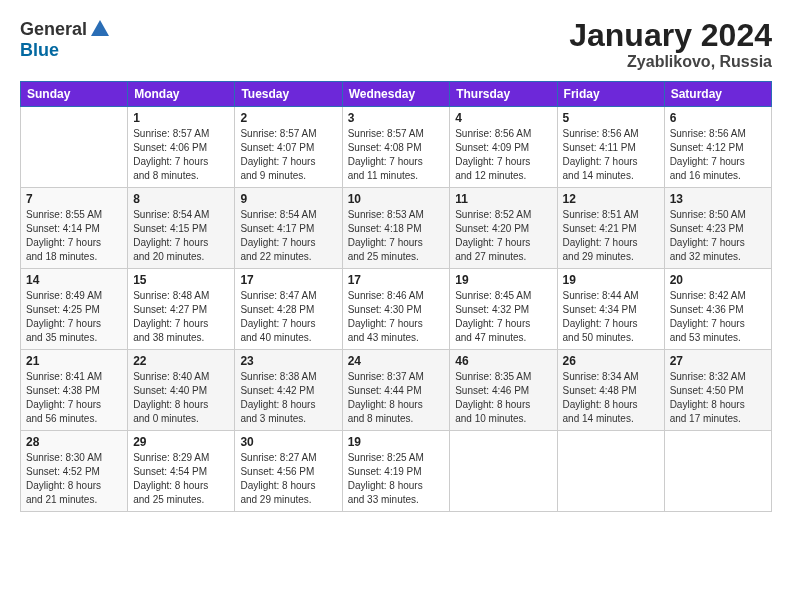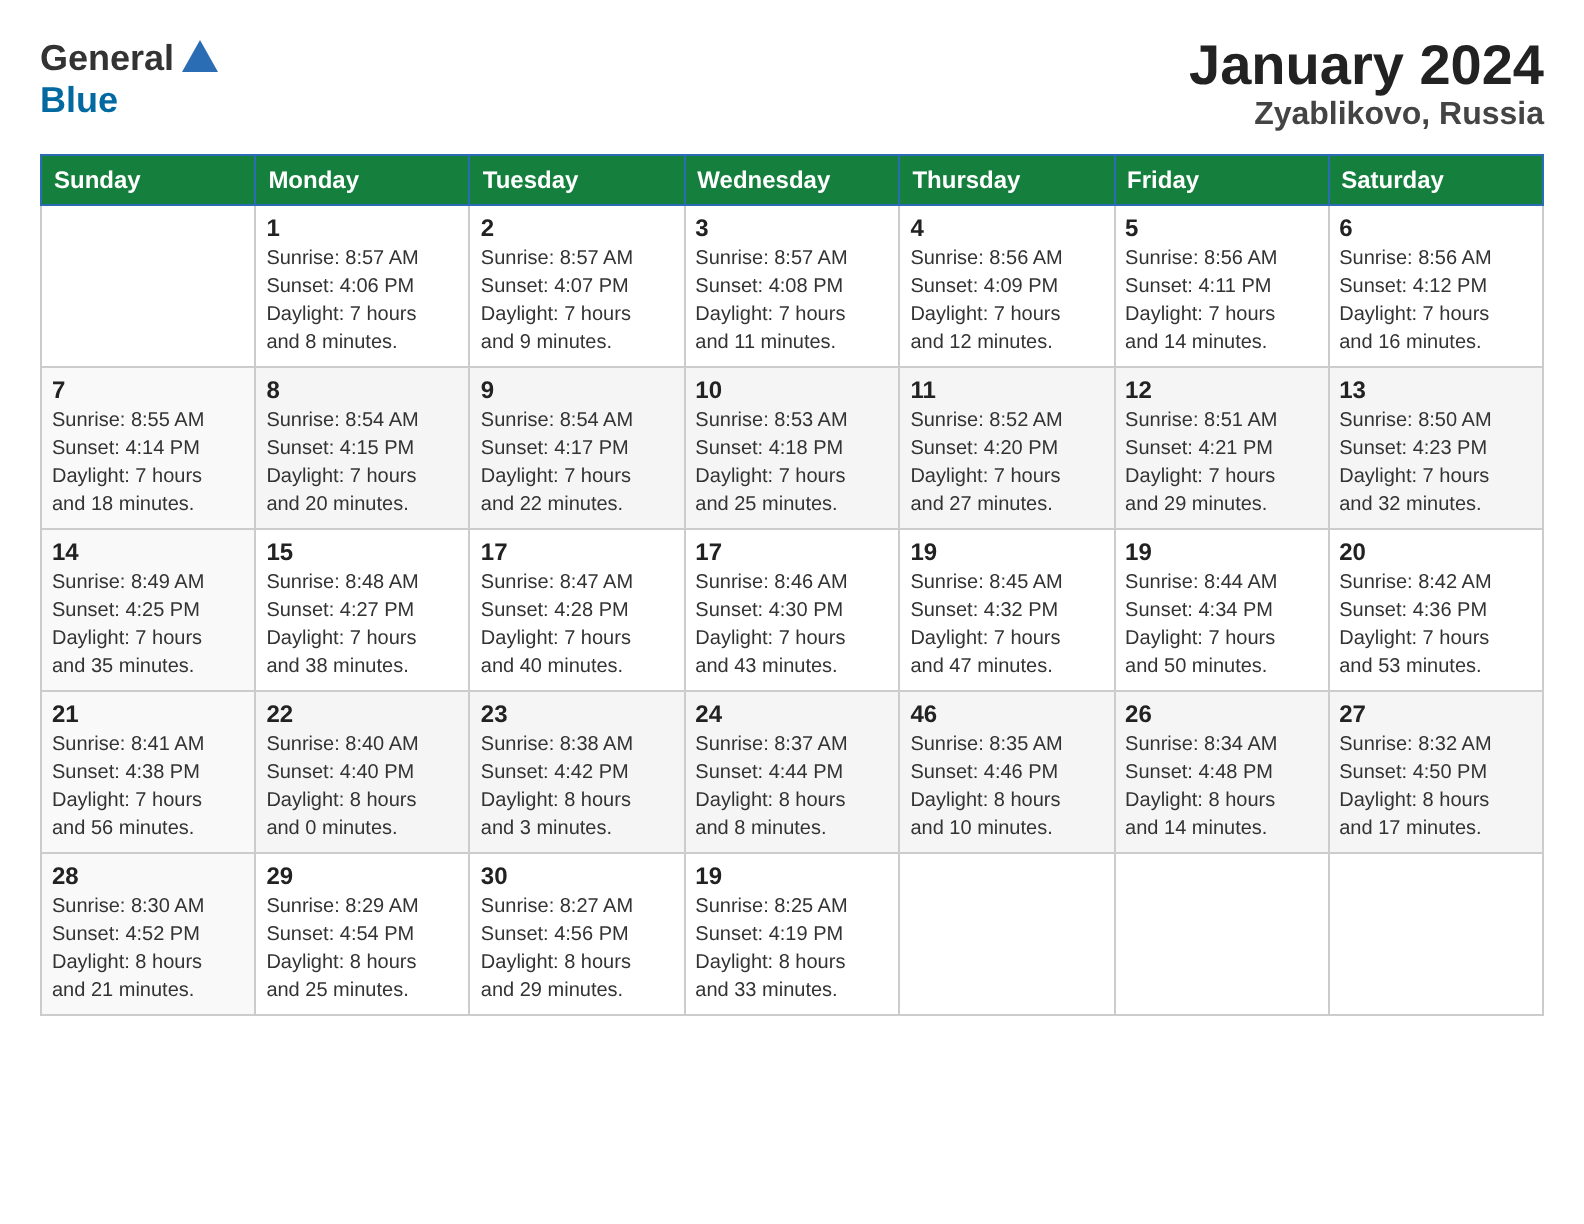--- a/index.html
+++ b/index.html
@@ -38,37 +38,37 @@
     .logo-blue { color: #0369a1; }
     .logo-icon {
       width: 22px;
       height: 22px;
       margin-left: 2px;
     }
     .title-block {
       text-align: right;
     }
     .title-block h1 {
-      font-size: 28px;
+      font-size: 32px;
       font-weight: bold;
       color: #222;
       line-height: 1.1;
     }
     .title-block h2 {
       font-size: 16px;
       font-weight: bold;
       color: #444;
     }
     .calendar {
       width: 100%;
       border-collapse: collapse;
       font-size: 10.5px;
     }
     .calendar thead tr th {
-      background: #15803d;
+      background: #6d28d9;
       color: #fff;
       text-align: left;
       padding: 5px 6px;
       font-size: 12px;
       font-weight: bold;
       border: 1px solid #2a6db5;
     }
     .calendar tbody tr td {
       vertical-align: top;
       border: 1px solid #ccc;

